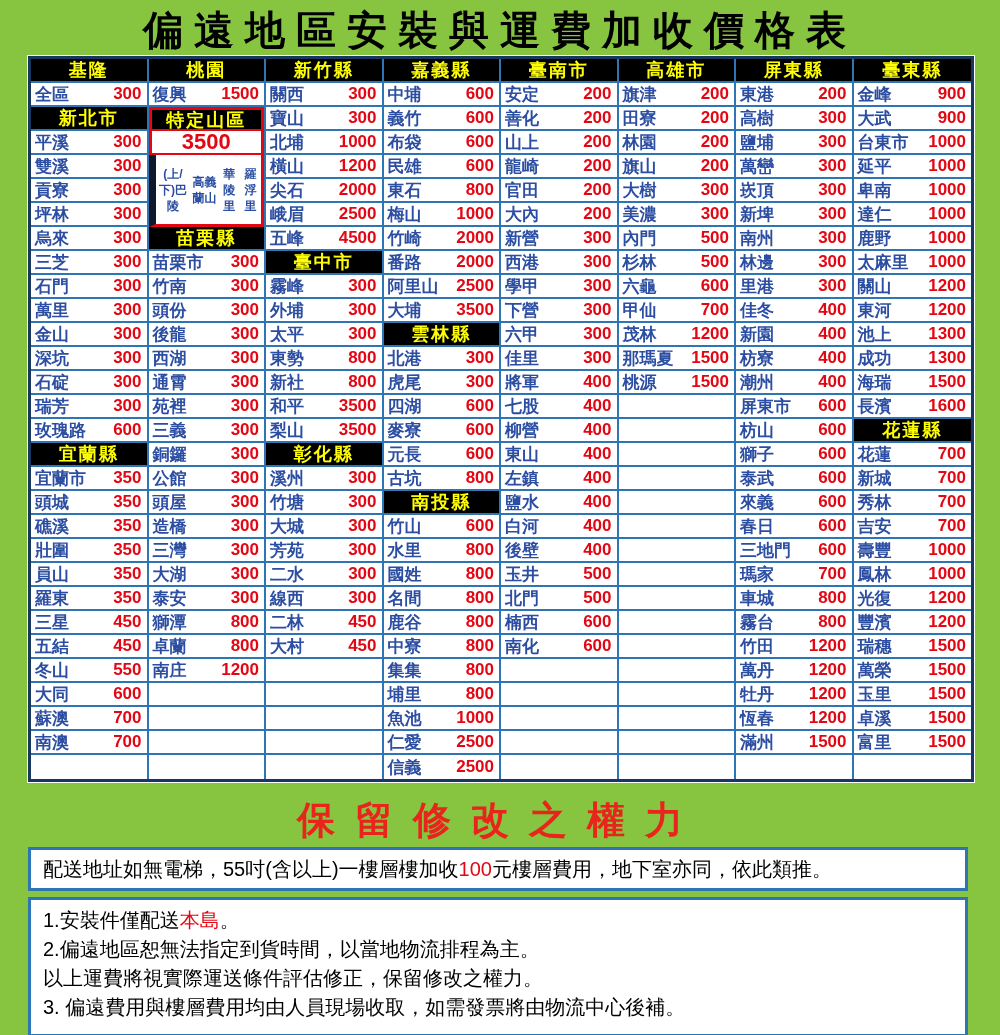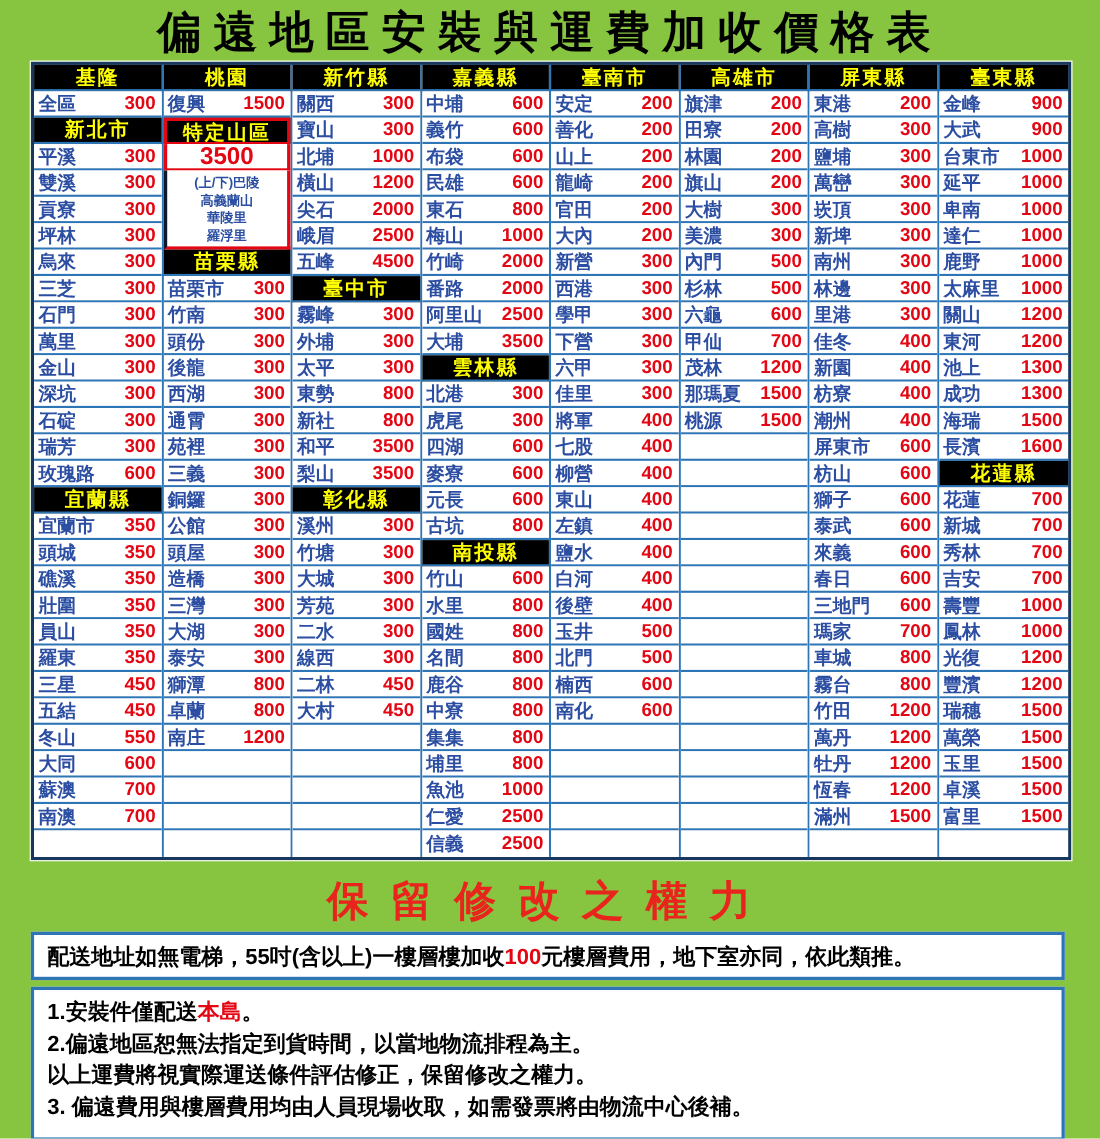--- a/index.html
+++ b/index.html
@@ -39,34 +39,34 @@
   .pr{color:#E30613;font-weight:bold;font-size:17px;}
   
   .cell.sh{border:3px solid #E30613;border-bottom:2px solid #E30613;font-family:Liberation Serif, serif;}
   .cell.sp{
     border-left:3px solid #E30613;border-right:3px solid #E30613;
     border-bottom:2px solid #E30613;
     justify-content:center;color:#E30613;font-weight:bold;font-size:22px;
   }
   .cell.sm{
     height:72px;
-    border-left:3px solid #0f172a;border-right:3px solid #E30613;
+    border-left:7px solid #0f172a;border-right:3px solid #E30613;
     border-bottom:3px solid #E30613;
-    flex-direction:column;justify-content:center;
+    justify-content:center;
     color:#2B4EA2;font-weight:bold;font-size:12px;line-height:16px;text-align:center;
   }
   
   .section-title{
     color:#E8241C;font-size:38px;font-weight:bold;text-align:center;
     letter-spacing:20px;line-height:44px;margin-top:6px;white-space:nowrap;
   }
   .note-box{
     margin-left:28px;width:940px;box-sizing:border-box;
     background:#fff;border:3px solid #2E75B6;
-    font-size:20px;font-weight:bold;color:#000;
+    font-size:20px;font-weight:normal;color:#000;
   }
   .floor-box{margin-top:5px;height:44px;display:flex;align-items:center;padding:0 12px;}
   .notes-box{margin-top:6px;height:140px;padding:6px 12px 16px 12px;}
   .notes-box .note-line{line-height:29px;}
   .hl{color:#E30613;}
 </style>
 </head>
 <body>
 
 <div>

